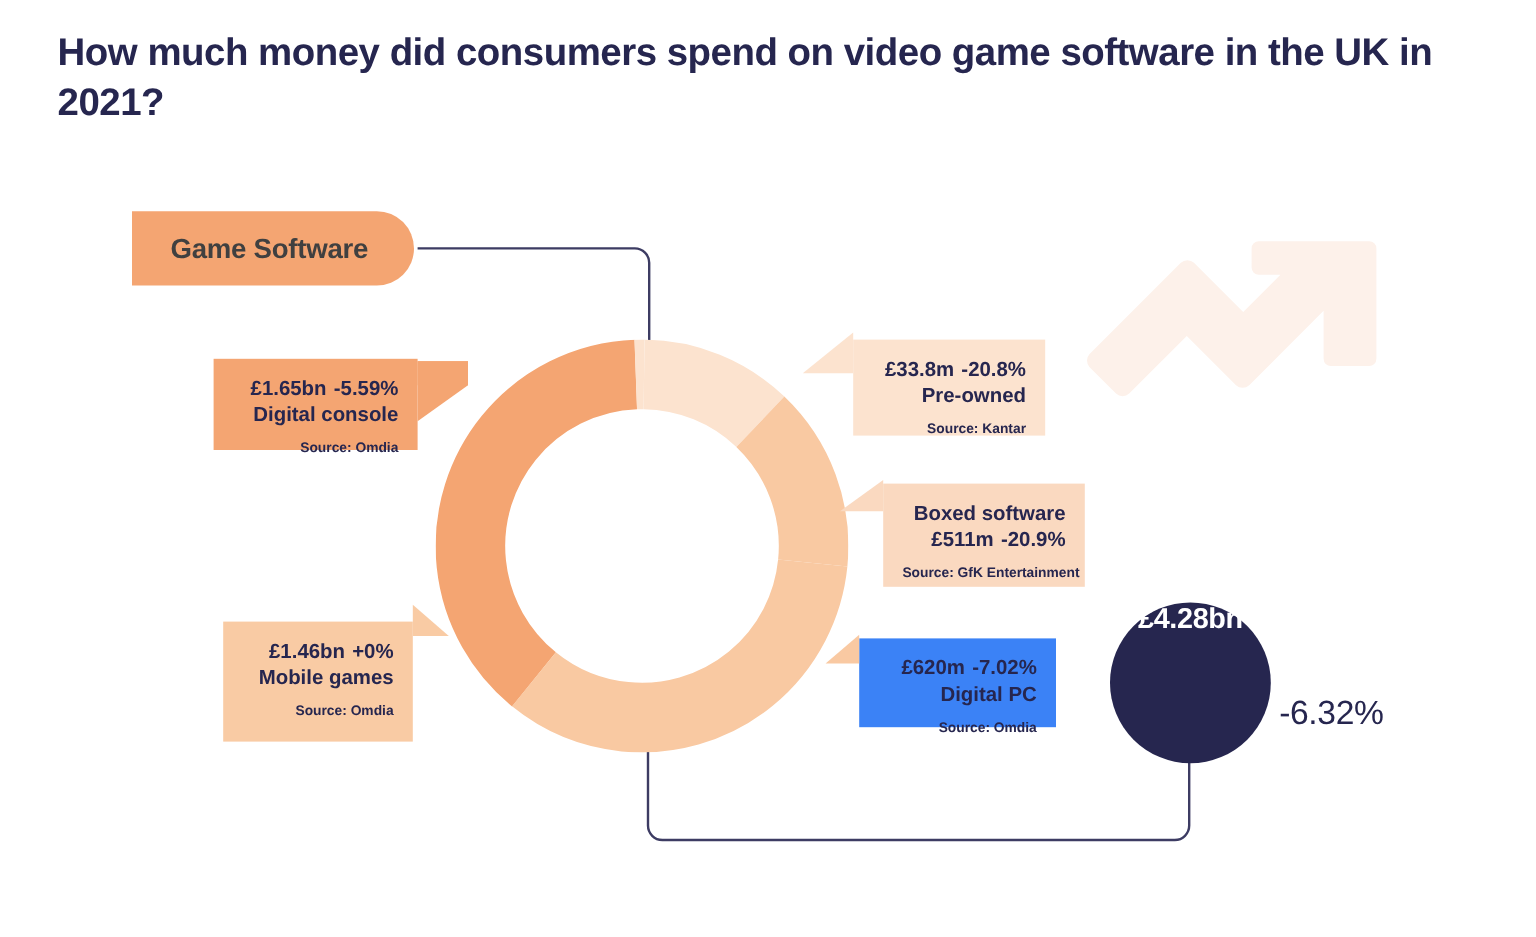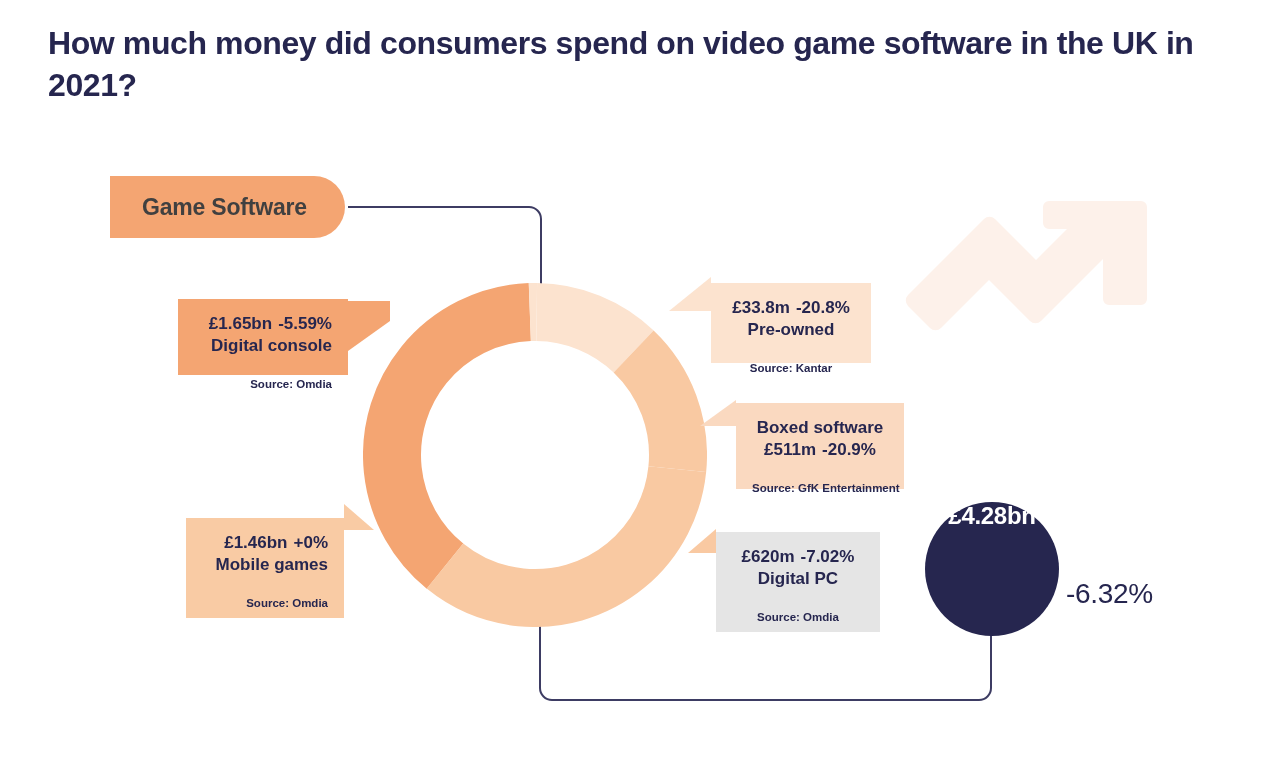--- a/index.html
+++ b/index.html
@@ -99,25 +99,25 @@
     font-weight: bold;
     color: #26264f;
     line-height: 1.32;
     white-space: nowrap;
   }
   .callout .c-source {
     font-size: 11.5px;
     font-weight: bold;
     color: #26264f;
     line-height: 1.5;
-    margin-top: 18px;
+    margin-top: 8px;
     white-space: nowrap;
   }
   .align-right { text-align: right; padding-left: 26px; }
-  .align-left  { text-align: center; }
+  .align-left  { text-align: right; }
 
   
   .ptr { position: absolute; width: 0; height: 0; }
 
   
   #callout-digital-console {
     left: 178px; top: 299px; width: 170px; height: 76px;
     background: #f4a572;
   }
   #callout-digital-console .ptr {
@@ -159,22 +159,22 @@
   }
   #callout-boxed-software .ptr {
     left: -36px; top: -3px;
     border-bottom: 26px solid #fad9c0;
     border-left: 36px solid transparent;
     border-right: 0;
   }
 
   
   #callout-digital-pc {
-    left: 716px; top: 532px; width: 164px; height: 100px;
-    background: #e5e5e5;
+    left: 716px; top: 532px; width: 164px; height: 74px;
+    background: #3b82f6;
   }
   #callout-digital-pc .ptr {
     left: -28px; top: -3px;
     border-bottom: 24px solid #f9c9a2;
     border-left: 28px solid transparent;
     border-right: 0;
   }
 
   
   #total-circle {

